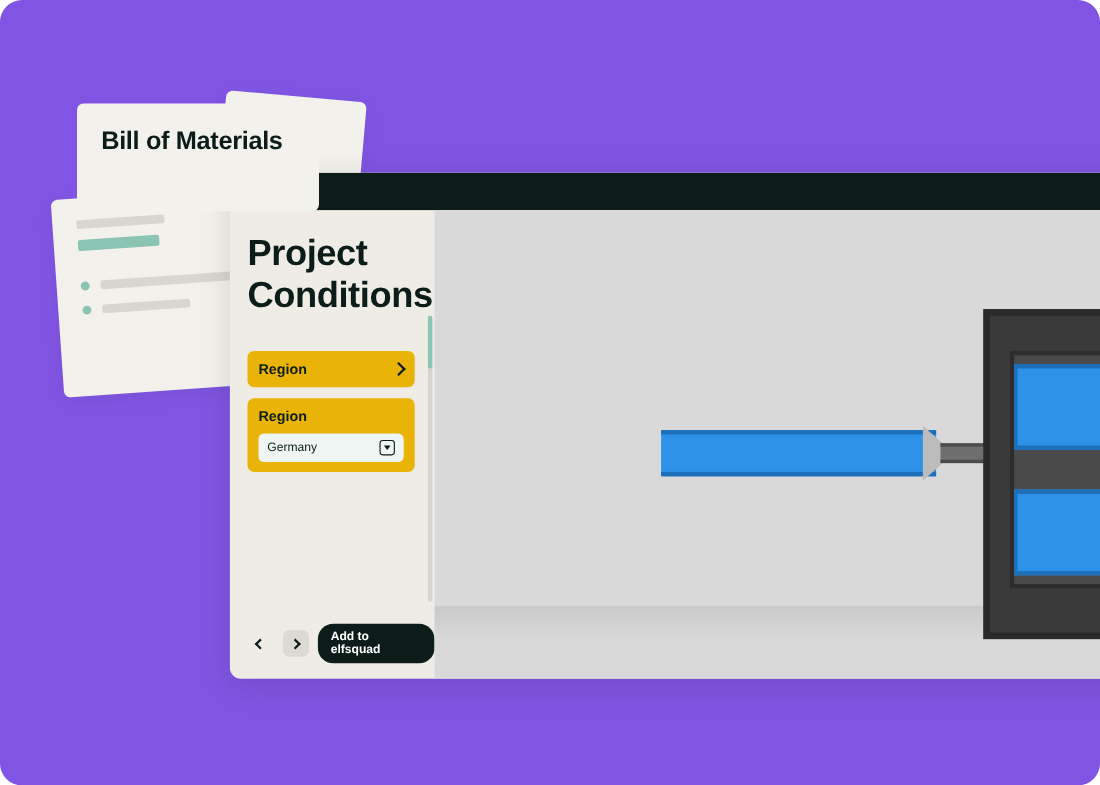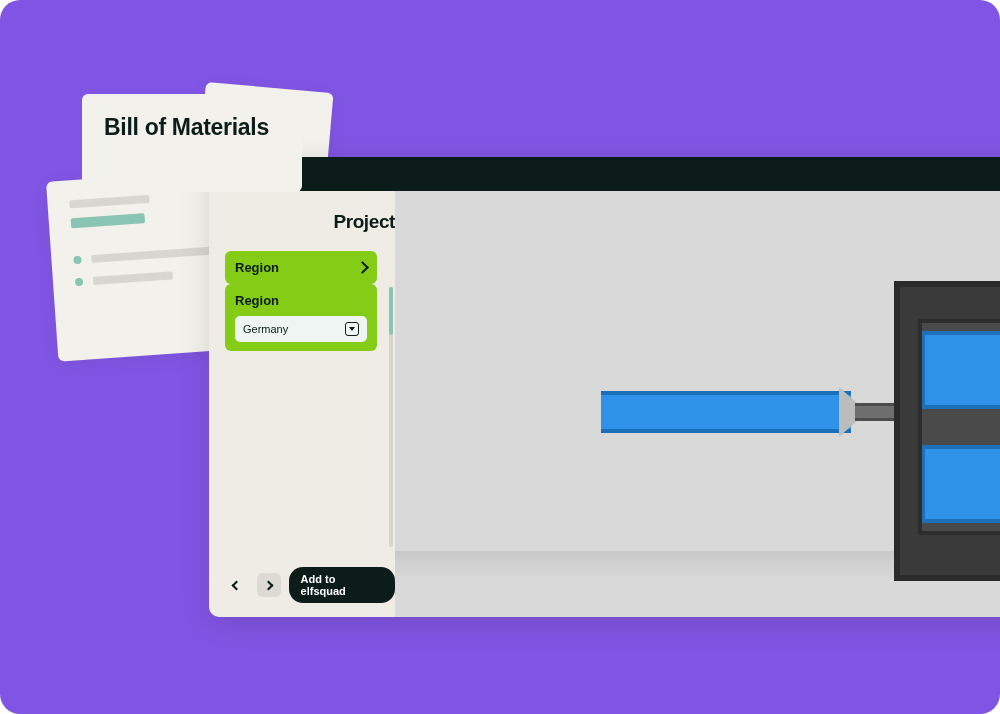--- a/index.html
+++ b/index.html
@@ -38,21 +38,21 @@
     padding: 20px 22px 0;
   }
   .bom-shadow2 .line-dark { width: 80px; height: 8px; background:#d8d6d0; border-radius:2px; margin-bottom:10px;}
   .bom-shadow2 .line-accent { width: 74px; height: 10px; background:#8ac4b3; border-radius:2px; margin-bottom:28px;}
   .bom-shadow2 .bullet-row { display:flex; align-items:center; gap:10px; margin-bottom:14px;}
   .bom-shadow2 .bullet { width:8px; height:8px; border-radius:50%; background:#8ac4b3; flex-shrink:0;}
   .bom-shadow2 .brline { height:8px; flex:1; background:#d8d6d0; border-radius:2px;}
 
   .bom-card {
     position: absolute;
-    left: 24px; top: 8px;
+    left: 12px; top: 8px;
     width: 220px; height: 98px;
     background: #f3f1eb;
     border-radius: 6px;
     padding: 20px 22px;
     z-index: 1;
   }
   .bom-card h3 {
     font-size: 23px;
     font-weight: 700;
     color: #0b1c19;
@@ -87,46 +87,46 @@
 
   .app-body { display:flex; height: calc(100% - 34px); }
 
   .sidebar {
     width: 186px;
     padding: 20px 0 14px 16px;
     display:flex; flex-direction:column;
     position:relative;
   }
   .sidebar h2 {
-    font-size: 19px;
+    font-size: 33px;
     line-height: 1.15;
     font-weight: 700;
     color: #0b1c19;
     letter-spacing: -0.4px;
-    margin-bottom: 18px;
-    text-align: right;
+    margin-bottom: 32px;
   }
   .scroll-strip {
     position:absolute;
     right: 2px; top: 96px;
     width: 4px; height: 260px;
     background: #d6d4cc;
     border-radius: 3px;
   }
   .scroll-strip::before {
     content:""; position:absolute; top:0; left:0;
     width:4px; height:48px; border-radius:3px;
     background:#8ac4b3;
   }
 
   .card {
-    background:#84cc16;
+    background:#eab308;
     border-radius:6px;
     padding: 9px 10px;
     width: 152px;
+    margin-bottom: 10px;
   }
   .card-head { display:flex; justify-content:space-between; align-items:center; }
   .card-head span { font-size: 13px; font-weight:700; color:#0b1c19; }
   .chev { width:9px; height:9px; }
   .chev.right { border-top:2px solid #0b1c19; border-right:2px solid #0b1c19; transform: rotate(45deg); }
 
   .select-row {
     margin-top: 8px;
     display:flex; align-items:center; justify-content:space-between;
     background:#eef5f2;
@@ -267,20 +267,21 @@
   <div class="app">
     <div class="titlebar">
       <div class="brand">elfsquad</div>
 
     </div>
 
     <div class="app-body">
       <div class="sidebar">
         <h2>
           <span>Project</span><br>
+          <span>Conditions</span>
         </h2>
 
         <div class="scroll-strip"></div>
 
         <div class="card">
           <div class="card-head">
             <span>Region</span>
             <span class="chev right"></span>
           </div>
         </div>

